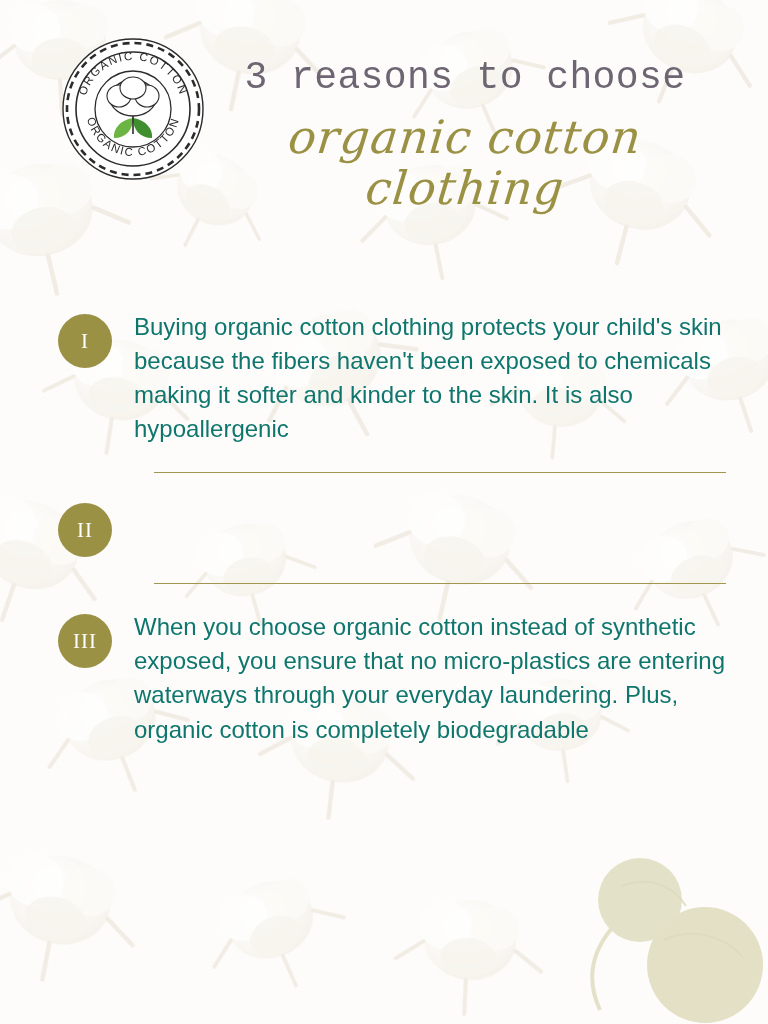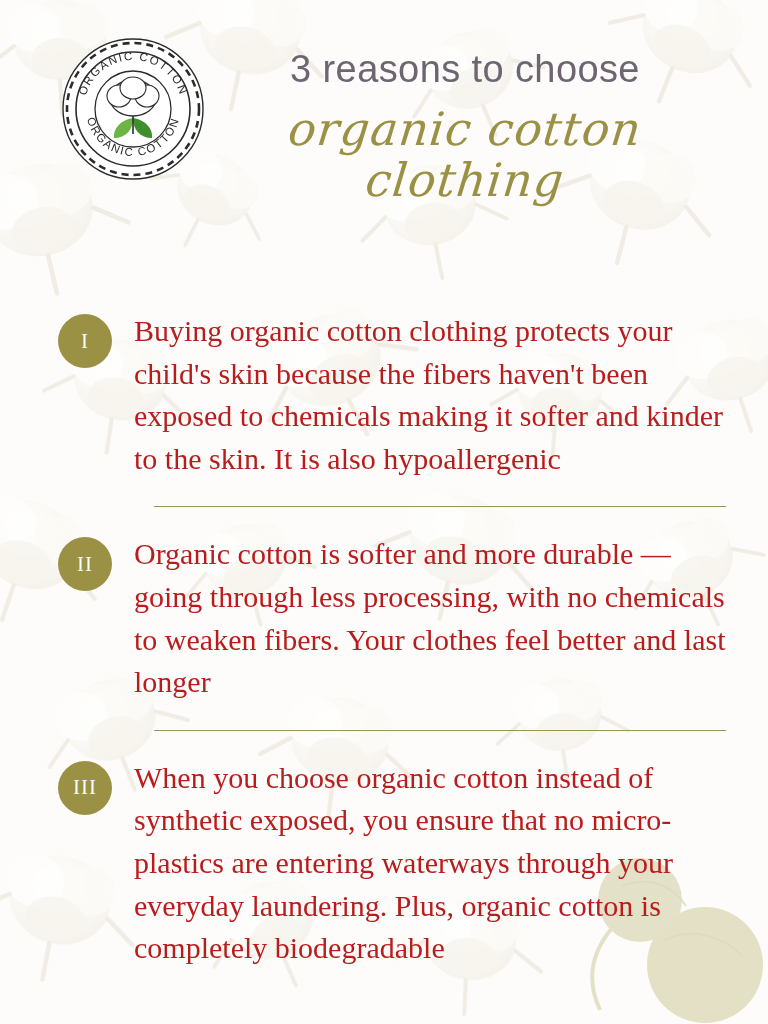--- a/index.html
+++ b/index.html
@@ -46,25 +46,26 @@
 
   .title-block {
     position: absolute;
     left: 200px;
     top: 48px;
     width: 530px;
     text-align: center;
   }
 
   .title-line1 {
-    font-family: Liberation Sans, sans-serif;
+    font-family: Liberation Mono, monospace;
     font-size: 38px;
     color: #6e6573;
     letter-spacing: 0.4px;
     line-height: 1.15;
+    margin-top: 8px;
   }
 
   .title-line2 {
     font-family: "DejaVu Serif", serif;
     font-style: italic;
     font-size: 46px;
     color: #9b9144;
     line-height: 1.12;
     margin-top: 12px;
     letter-spacing: 1px;
@@ -103,24 +104,24 @@
     font-family: "Liberation Serif", serif;
     font-size: 21px;
     letter-spacing: 1px;
     display: flex;
     align-items: center;
     justify-content: center;
     margin-top: 6px;
   }
 
   .reason-text {
-    font-family: Liberation Serif, serif;
-    font-size: 30px;
+    font-family: Liberation Sans, sans-serif;
+    font-size: 24px;
     line-height: 1.42;
-    color: #b91c1c;
+    color: #0f766e;
     padding-top: 2px;
   }
 
   .divider {
     height: 1px;
     background: #9b9144;
     margin: 26px 0 24px 96px;
     opacity: 0.95;
   }
 
@@ -228,21 +229,20 @@
 
     <div class="reason r1">
       <div class="numeral">I</div>
       <div class="reason-text">Buying organic cotton clothing protects your child's skin because the fibers haven't been exposed to chemicals making it softer and kinder to the skin. It is also hypoallergenic</div>
     </div>
 
     <div class="divider"></div>
 
     <div class="reason r2">
       <div class="numeral">II</div>
-      <div class="reason-text">Organic cotton is softer and more durable — going through less processing, with no chemicals to weaken fibers. Your clothes feel better and last longer</div>
     </div>
 
     <div class="divider"></div>
 
     <div class="reason r3">
       <div class="numeral">III</div>
       <div class="reason-text">When you choose organic cotton instead of synthetic exposed, you ensure that no micro-plastics are entering waterways through your everyday laundering. Plus, organic cotton is completely biodegradable</div>
     </div>
 
   </div>

